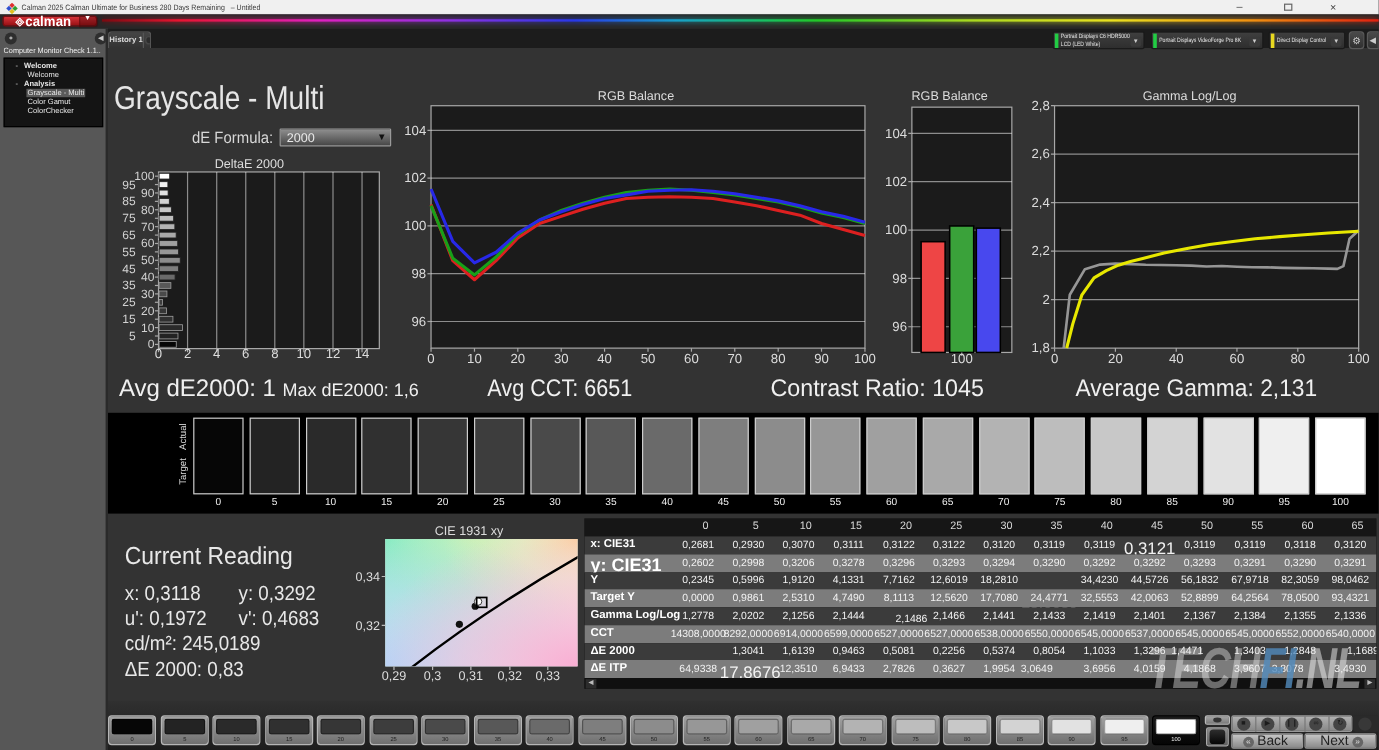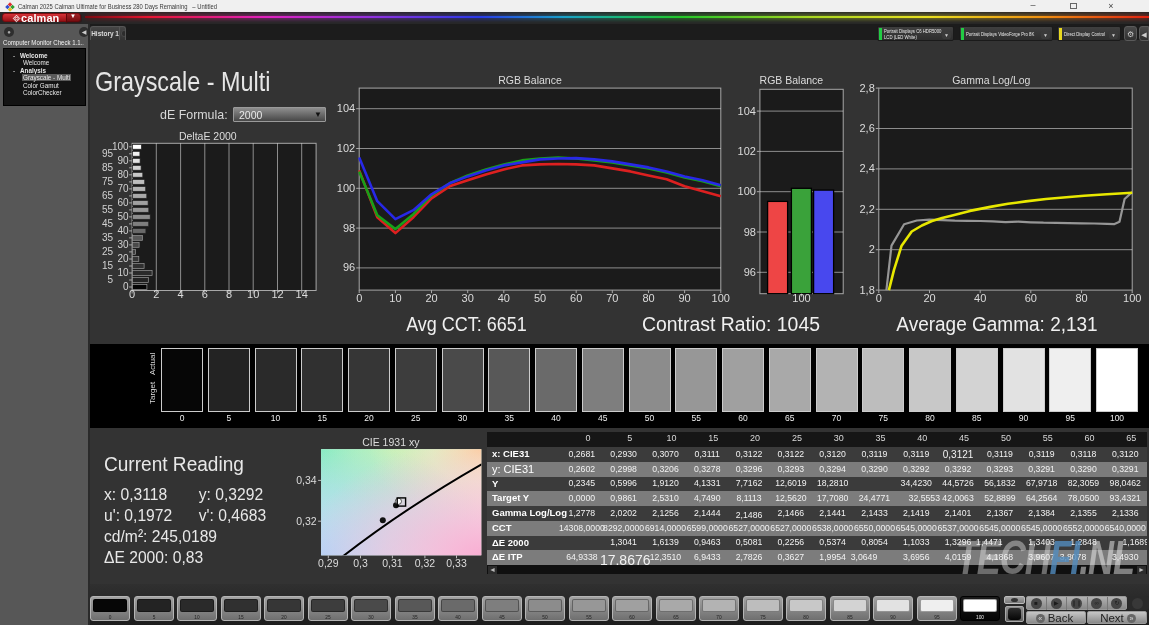--- a/index.html
+++ b/index.html
@@ -376,28 +376,28 @@
         <div style="position:absolute;left:5px;top:1.2px;color:#fff;font-size:9.5px;font-weight:bold">x: CIE31</div>
         <div style="position:absolute;left:71.1px;top:1.8px;width:47.5px;text-align:center;color:#f2f2f2;font-size:8.7px">0,2681</div>
         <div style="position:absolute;left:112.9px;top:1.8px;width:47.5px;text-align:center;color:#f2f2f2;font-size:8.7px">0,2930</div>
         <div style="position:absolute;left:154.7px;top:1.8px;width:47.5px;text-align:center;color:#f2f2f2;font-size:8.7px">0,3070</div>
         <div style="position:absolute;left:196.5px;top:1.8px;width:47.5px;text-align:center;color:#f2f2f2;font-size:8.7px">0,3111</div>
         <div style="position:absolute;left:238.3px;top:1.8px;width:47.5px;text-align:center;color:#f2f2f2;font-size:8.7px">0,3122</div>
         <div style="position:absolute;left:280.1px;top:1.8px;width:47.5px;text-align:center;color:#f2f2f2;font-size:8.7px">0,3122</div>
         <div style="position:absolute;left:321.9px;top:1.8px;width:47.5px;text-align:center;color:#f2f2f2;font-size:8.7px">0,3120</div>
         <div style="position:absolute;left:363.7px;top:1.8px;width:47.5px;text-align:center;color:#f2f2f2;font-size:8.7px">0,3119</div>
         <div style="position:absolute;left:405.5px;top:1.8px;width:47.5px;text-align:center;color:#f2f2f2;font-size:8.7px">0,3119</div>
-        <div style="position:absolute;left:447.3px;top:1.8px;width:47.5px;text-align:center;color:#f2f2f2;font-size:10px">0,3121</div>
+        <div style="position:absolute;left:447.3px;top:1.8px;width:47.5px;text-align:center;color:#f2f2f2;font-size:14px">0,3121</div>
         <div style="position:absolute;left:489.1px;top:1.8px;width:47.5px;text-align:center;color:#f2f2f2;font-size:8.7px">0,3119</div>
         <div style="position:absolute;left:530.9px;top:1.8px;width:47.5px;text-align:center;color:#f2f2f2;font-size:8.7px">0,3119</div>
         <div style="position:absolute;left:572.7px;top:1.8px;width:47.5px;text-align:center;color:#f2f2f2;font-size:8.7px">0,3118</div>
         <div style="position:absolute;left:614.5px;top:1.8px;width:47.5px;text-align:center;color:#f2f2f2;font-size:8.7px">0,3120</div>
       </div>
       <div style="position:absolute;left:0;top:29.8px;width:660px;height:14.75px;background:#7c7c7c">
-        <div style="position:absolute;left:5px;top:1.2px;color:#fff;font-size:11px;font-weight:normal">y: CIE31</div>
+        <div style="position:absolute;left:5px;top:1.2px;color:#fff;font-size:15px;font-weight:bold">y: CIE31</div>
         <div style="position:absolute;left:71.1px;top:1.8px;width:47.5px;text-align:center;color:#f2f2f2;font-size:8.7px">0,2602</div>
         <div style="position:absolute;left:112.9px;top:1.8px;width:47.5px;text-align:center;color:#f2f2f2;font-size:8.7px">0,2998</div>
         <div style="position:absolute;left:154.7px;top:1.8px;width:47.5px;text-align:center;color:#f2f2f2;font-size:8.7px">0,3206</div>
         <div style="position:absolute;left:196.5px;top:1.8px;width:47.5px;text-align:center;color:#f2f2f2;font-size:8.7px">0,3278</div>
         <div style="position:absolute;left:238.3px;top:1.8px;width:47.5px;text-align:center;color:#f2f2f2;font-size:8.7px">0,3296</div>
         <div style="position:absolute;left:280.1px;top:1.8px;width:47.5px;text-align:center;color:#f2f2f2;font-size:8.7px">0,3293</div>
         <div style="position:absolute;left:321.9px;top:1.8px;width:47.5px;text-align:center;color:#f2f2f2;font-size:8.7px">0,3294</div>
         <div style="position:absolute;left:363.7px;top:1.8px;width:47.5px;text-align:center;color:#f2f2f2;font-size:8.7px">0,3290</div>
         <div style="position:absolute;left:405.5px;top:1.8px;width:47.5px;text-align:center;color:#f2f2f2;font-size:8.7px">0,3292</div>
         <div style="position:absolute;left:447.3px;top:1.8px;width:47.5px;text-align:center;color:#f2f2f2;font-size:8.7px">0,3292</div>
@@ -426,34 +426,34 @@
       <div style="position:absolute;left:0;top:59.2px;width:660px;height:14.75px;background:#7c7c7c">
         <div style="position:absolute;left:5px;top:1.2px;color:#fff;font-size:9.5px;font-weight:bold">Target Y</div>
         <div style="position:absolute;left:71.1px;top:1.8px;width:47.5px;text-align:center;color:#f2f2f2;font-size:8.7px">0,0000</div>
         <div style="position:absolute;left:112.9px;top:1.8px;width:47.5px;text-align:center;color:#f2f2f2;font-size:8.7px">0,9861</div>
         <div style="position:absolute;left:154.7px;top:1.8px;width:47.5px;text-align:center;color:#f2f2f2;font-size:8.7px">2,5310</div>
         <div style="position:absolute;left:196.5px;top:1.8px;width:47.5px;text-align:center;color:#f2f2f2;font-size:8.7px">4,7490</div>
         <div style="position:absolute;left:238.3px;top:1.8px;width:47.5px;text-align:center;color:#f2f2f2;font-size:8.7px">8,1113</div>
         <div style="position:absolute;left:280.1px;top:1.8px;width:47.5px;text-align:center;color:#f2f2f2;font-size:8.7px">12,5620</div>
         <div style="position:absolute;left:321.9px;top:1.8px;width:47.5px;text-align:center;color:#f2f2f2;font-size:8.7px">17,7080</div>
         <div style="position:absolute;left:363.7px;top:1.8px;width:47.5px;text-align:center;color:#f2f2f2;font-size:8.7px">24,4771</div>
-        <div style="position:absolute;left:405.5px;top:1.8px;width:47.5px;text-align:right;color:#f2f2f2;font-size:8.7px">32,5553</div>
+        <div style="position:absolute;left:405.5px;top:1.8px;width:47.5px;text-align:center;color:#f2f2f2;font-size:8.7px">32,5553</div>
         <div style="position:absolute;left:447.3px;top:1.8px;width:47.5px;text-align:center;color:#f2f2f2;font-size:8.7px">42,0063</div>
         <div style="position:absolute;left:489.1px;top:1.8px;width:47.5px;text-align:center;color:#f2f2f2;font-size:8.7px">52,8899</div>
         <div style="position:absolute;left:530.9px;top:1.8px;width:47.5px;text-align:center;color:#f2f2f2;font-size:8.7px">64,2564</div>
         <div style="position:absolute;left:572.7px;top:1.8px;width:47.5px;text-align:center;color:#f2f2f2;font-size:8.7px">78,0500</div>
         <div style="position:absolute;left:614.5px;top:1.8px;width:47.5px;text-align:center;color:#f2f2f2;font-size:8.7px">93,4321</div>
       </div>
       <div style="position:absolute;left:0;top:74.0px;width:660px;height:14.75px;background:#3b3b3b">
         <div style="position:absolute;left:5px;top:1.2px;color:#fff;font-size:9.5px;font-weight:bold">Gamma Log/Log</div>
         <div style="position:absolute;left:71.1px;top:1.8px;width:47.5px;text-align:center;color:#f2f2f2;font-size:8.7px">1,2778</div>
         <div style="position:absolute;left:112.9px;top:1.8px;width:47.5px;text-align:center;color:#f2f2f2;font-size:8.7px">2,0202</div>
         <div style="position:absolute;left:154.7px;top:1.8px;width:47.5px;text-align:center;color:#f2f2f2;font-size:8.7px">2,1256</div>
         <div style="position:absolute;left:196.5px;top:1.8px;width:47.5px;text-align:center;color:#f2f2f2;font-size:8.7px">2,1444</div>
-        <div style="position:absolute;left:238.3px;top:4px;width:47.5px;text-align:center;color:#f2f2f2;font-size:8.7px">2,1486</div>
+        <div style="position:absolute;left:238.3px;top:4px;width:47.5px;text-align:right;color:#f2f2f2;font-size:8.7px">2,1486</div>
         <div style="position:absolute;left:280.1px;top:1.8px;width:47.5px;text-align:center;color:#f2f2f2;font-size:8.7px">2,1466</div>
         <div style="position:absolute;left:321.9px;top:1.8px;width:47.5px;text-align:center;color:#f2f2f2;font-size:8.7px">2,1441</div>
         <div style="position:absolute;left:363.7px;top:1.8px;width:47.5px;text-align:center;color:#f2f2f2;font-size:8.7px">2,1433</div>
         <div style="position:absolute;left:405.5px;top:1.8px;width:47.5px;text-align:center;color:#f2f2f2;font-size:8.7px">2,1419</div>
         <div style="position:absolute;left:447.3px;top:1.8px;width:47.5px;text-align:center;color:#f2f2f2;font-size:8.7px">2,1401</div>
         <div style="position:absolute;left:489.1px;top:1.8px;width:47.5px;text-align:center;color:#f2f2f2;font-size:8.7px">2,1367</div>
         <div style="position:absolute;left:530.9px;top:1.8px;width:47.5px;text-align:center;color:#f2f2f2;font-size:8.7px">2,1384</div>
         <div style="position:absolute;left:572.7px;top:1.8px;width:47.5px;text-align:center;color:#f2f2f2;font-size:8.7px">2,1355</div>
         <div style="position:absolute;left:614.5px;top:1.8px;width:47.5px;text-align:center;color:#f2f2f2;font-size:8.7px">2,1336</div>
       </div>
@@ -513,20 +513,21 @@
         <div style="position:absolute;right:1px;top:0.5px;width:9px;height:8px;background:#2c2c2c;color:#bbb;font-size:7px;text-align:center;line-height:8px">►</div>
       </div>
     </div>
 <div style="position:absolute;left:956px;top:530px;width:250px;height:46px;overflow:hidden;z-index:5;font-family:'Liberation Sans',sans-serif;font-weight:bold;font-style:italic;font-size:48px;letter-spacing:-1.5px;white-space:nowrap;transform:scaleX(0.75);transform-origin:left top"><span style="color:rgba(235,235,235,0.42)">TECH</span><span style="color:rgba(82,140,190,0.8)">FI</span><span style="color:rgba(240,240,240,0.5)">.NL</span></div>
 <div style="position:absolute;left:95px;top:65.5px;color:#e6e6e6;font-size:27.5px;transform:scaleX(0.85);transform-origin:left top;white-space:nowrap;font-family:'Liberation Sans',sans-serif">Grayscale - Multi</div>
     <div style="position:absolute;left:160px;top:107px;color:#d8d8d8;font-size:13.5px;transform:scaleX(0.92);transform-origin:left top">dE Formula:</div>
     <div style="position:absolute;left:233px;top:107px;width:93px;height:15px;background:linear-gradient(#8e8e8e,#474747);border:1px solid #9a9a9a;border-radius:1px">
       <div style="position:absolute;left:5px;top:1px;color:#e8e8e8;font-size:10.5px">2000</div>
       <div style="position:absolute;right:3px;top:2px;color:#111;font-size:8px">▼</div>
     </div>
+    <div style="position:absolute;left:88px;top:313px;width:272px;text-align:center;color:#f0f0f0;font-size:20px;white-space:nowrap">Avg dE2000: 1 <span style="font-size:15px">Max dE2000: 1,6</span></div>
     <div style="position:absolute;left:340px;top:313px;width:253px;text-align:center;color:#f0f0f0;font-size:20px;transform:scaleX(0.9);transform-origin:center top">Avg CCT: 6651</div>
     <div style="position:absolute;left:600px;top:313px;width:262px;text-align:center;color:#f0f0f0;font-size:20px;transform:scaleX(0.97);transform-origin:center top">Contrast Ratio: 1045</div>
     <div style="position:absolute;left:862px;top:313px;width:270px;text-align:center;color:#f0f0f0;font-size:20px;transform:scaleX(0.95);transform-origin:center top">Average Gamma: 2,131</div>
     <div style="position:absolute;left:104px;top:451.5px;color:#e8e8e8;font-size:20.5px;transform:scaleX(0.93);transform-origin:left top;white-space:nowrap">Current Reading</div>
     <div style="position:absolute;left:104px;top:483.5px;color:#e8e8e8;font-size:17px;line-height:21px;transform:scaleX(0.92);transform-origin:left top;white-space:nowrap"><span style="display:inline-block;width:103px">x: 0,3118</span><span>y: 0,3292</span><br><span style="display:inline-block;width:103px">u': 0,1972</span><span>v': 0,4683</span><br>cd/m²: 245,0189<br>ΔE 2000: 0,83</div>
 <div style="position:absolute;left:90px;top:584px;width:1059px;height:41px;background:linear-gradient(#303030,#1d1d1d)"></div>
     <div style="position:absolute;left:90.0px;top:596px;width:40px;height:25px;background:linear-gradient(#a2a2a2,#6f6f6f);border:1px solid #b5b5b5;border-radius:3px"></div>
     <div style="position:absolute;left:93.0px;top:598.5px;width:34px;height:13.5px;background:#060606;border:1px solid rgba(0,0,0,0.35);border-radius:2px"></div>
     <div style="position:absolute;left:90.0px;top:613.5px;width:40px;text-align:center;color:#222;font-size:6px;transform:scale(0.8)">0</div>
     <div style="position:absolute;left:133.5px;top:596px;width:40px;height:25px;background:linear-gradient(#a2a2a2,#6f6f6f);border:1px solid #b5b5b5;border-radius:3px"></div>

